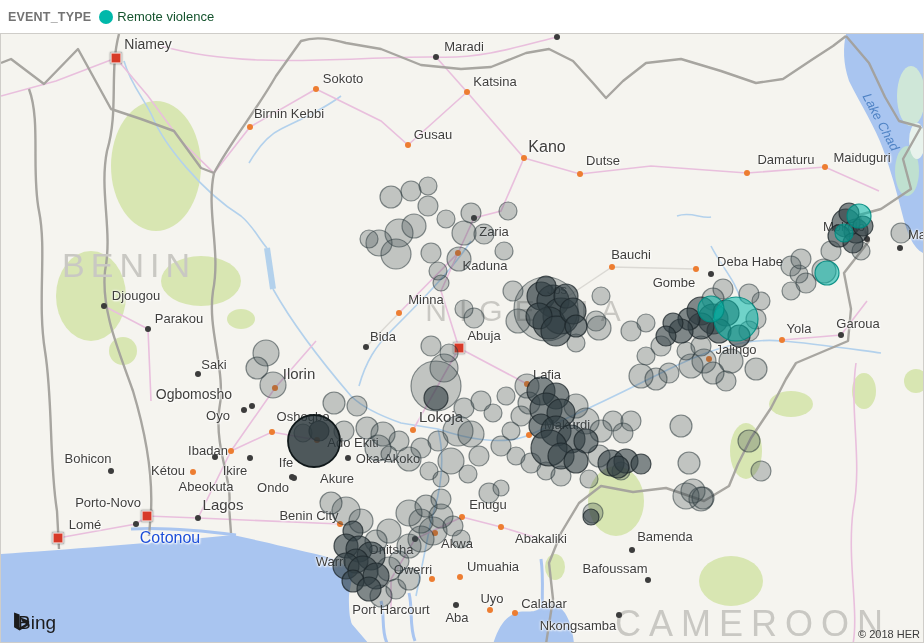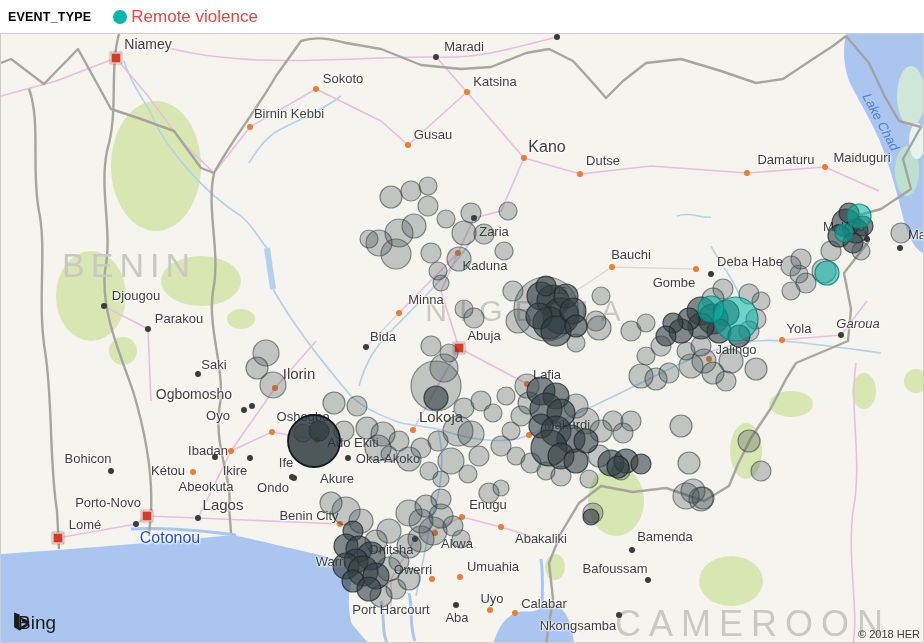--- a/index.html
+++ b/index.html
@@ -1,22 +1,22 @@
 <!DOCTYPE html>
 <html><head>
 <meta charset="utf-8">
 <style>
   html,body{margin:0;padding:0;background:#fff;font-family:"Liberation Sans",sans-serif;}
   .viz{width:924px;height:643px;position:relative;overflow:hidden;background:#fff;}
   
   .legend{height:33px;display:flex;align-items:center;padding-left:8px;background:#fff;}
-  .lg-title{font-size:12.5px;font-weight:700;color:#000000;margin-right:22px;letter-spacing:.2px;}
+  .lg-title{font-size:12.5px;font-weight:700;color:#737373;margin-right:8px;letter-spacing:.2px;}
   .lg-item{display:flex;align-items:center;margin-right:12px;cursor:pointer;}
   .lg-dot{width:14px;height:14px;border-radius:50%;margin-right:4px;flex:0 0 auto;}
-  .lg-label{font-size:17px;color:#ef4444;}
+  .lg-label{font-size:13px;color:#14532d;}
   
   .map{position:absolute;left:0;top:33px;width:922px;height:608px;border:1px solid #cfcdc9;
        background:#f5f4ef;overflow:hidden;cursor:grab;}
   .map svg{position:absolute;left:0;top:0;pointer-events:none;}
   .map svg .hit{pointer-events:auto;}
   .city{position:absolute;transform:translate(-50%,-50%);white-space:nowrap;font-size:13px;
         color:#3f3e3c;text-shadow:0 0 2px #fff,0 0 3px #fff,1px 1px 2px #fff;z-index:3;}
   .city.gray{color:#1d4ed8;}
   .mk{position:absolute;transform:translate(-50%,-50%);width:6px;height:6px;border-radius:50%;z-index:3;}
   .mk.o{background:#ed7d31;}
@@ -180,21 +180,21 @@
         <div class="city" style="left: 425px; top: 265px;">Minna</div>
         <span class="mk o" style="left: 398px; top: 279px;"></span>
         <div class="city" style="left: 382px; top: 302px;">Bida</div>
         <span class="mk k" style="left: 365px; top: 313px;"></span>
         <div class="city" style="left: 483px; top: 301px;">Abuja</div>
         <span class="mk r" style="left: 458px; top: 314px;"></span>
         <div class="city" style="left: 798px; top: 294px;">Yola</div>
         <span class="mk o" style="left: 781px; top: 306px;"></span>
         <div class="city" style="left: 735px; top: 315px;">Jalingo</div>
         <span class="mk o" style="left: 708px; top: 325px;"></span>
-        <div class="city" style="left: 857px; top: 289px; font-style: italic;">Garoua</div>
+        <div class="city" style="left: 857px; top: 289px;">Garoua</div>
         <span class="mk k" style="left: 840px; top: 301px;"></span>
         <div class="city" style="left: 843px; top: 192px;">Mokolo</div>
         <span class="mk k" style="left: 866px; top: 205px;"></span>
         <div class="city" style="left: 916px; top: 200px;">Ma</div>
         <span class="mk k" style="left: 899px; top: 214px;"></span>
         <div class="city" style="left: 546px; top: 340px;">Lafia</div>
         <span class="mk o" style="left: 526px; top: 350px;"></span>
         <div class="city" style="left: 558px; top: 390px; margin-left: 8px;">Makurdi</div>
         <span class="mk o" style="left: 528px; top: 401px;"></span>
         <div class="city" style="left: 440px; top: 382px; font-size: 15px;">Lokoja</div>

